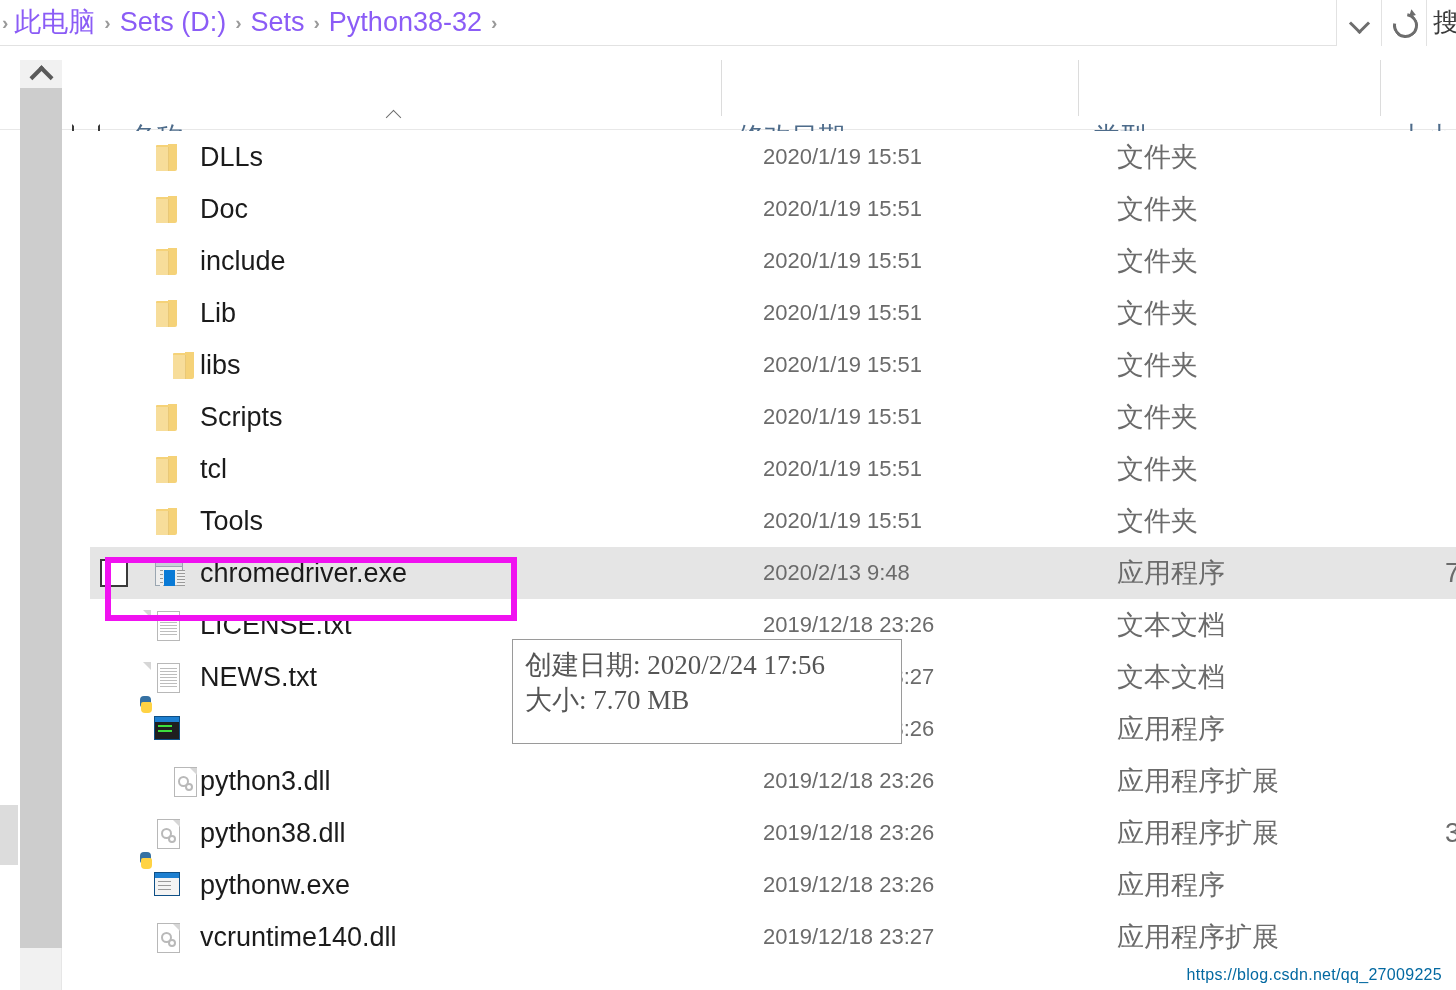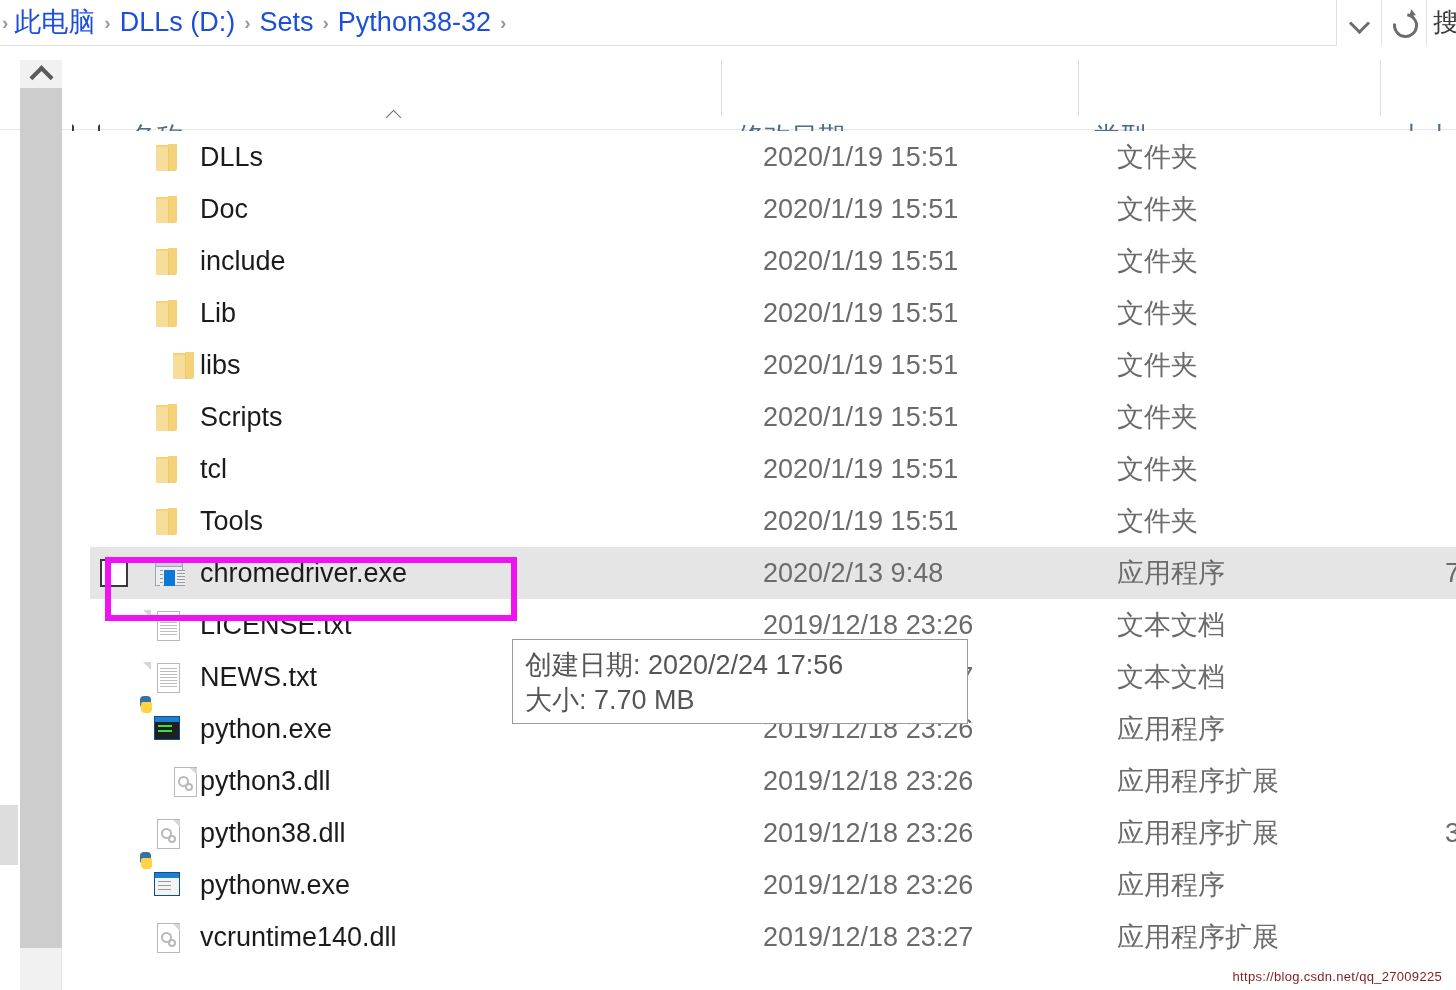--- a/index.html
+++ b/index.html
@@ -41,21 +41,21 @@
     color: #9a9a9a;
     font-size: 19px;
     padding: 0 9px;
     line-height: 1;
     font-weight: bold;
     user-select: none;
   }
   .crumb-chev.lead { padding-left: 2px; padding-right: 6px; }
   .crumb {
     font-size: 27px;
-    color: #1d4ed8;
+    color: #8b5cf6;
     letter-spacing: 0px;
     line-height: 1;
   }
   .crumb.zh { font-size: 27px; }
 
   .addr-right {
     display: flex;
     align-items: stretch;
     height: 46px;
   }
@@ -239,21 +239,21 @@
     line-height: 52px;
     font-size: 27px;
     color: #1b1b1b;
     white-space: nowrap;
   }
   .row-date {
     position: absolute;
     left: 673px; top: 0;
     height: 52px;
     line-height: 52px;
-    font-size: 27px;
+    font-size: 22px;
     color: #6b6b6b;
     white-space: nowrap;
   }
   .row-type {
     position: absolute;
     left: 1027px; top: 0;
     height: 52px;
     line-height: 52px;
     font-size: 27px;
     color: #6b6b6b;
@@ -483,55 +483,56 @@
     border: 6px solid #f012f0;
     background: transparent;
     pointer-events: none;
     z-index: 30;
   }
 
   
   .tooltip {
     position: absolute;
     left: 512px; top: 639px;
-    width: 456px;
-    padding: 8px 12px 6px 12px;
+    width: 390px;
+    padding: 8px 12px 26px 12px;
     background: #ffffff;
     border: 1px solid #9a9a9a;
     z-index: 40;
+    font-family: Liberation Serif, serif;
   }
   .tooltip div {
     font-size: 27px;
     color: #555555;
     line-height: 1.28;
     white-space: nowrap;
   }
 
   
   .watermark {
     position: absolute;
     right: 14px; bottom: 6px;
-    font-size: 13px;
-    color: #7f1d1d;
+    font-size: 16px;
+    color: #0369a1;
     letter-spacing: 0.3px;
     z-index: 50;
     white-space: nowrap;
   }
 </style>
 </head>
 <body>
 
 <div id="app">
 
   <div class="addressbar">
     <div class="crumbs">
       <span class="crumb-chev lead">›</span>
       <span class="crumb zh">此电脑</span>
       <span class="crumb-chev">›</span>
-      <span class="crumb">DLLs (D:)</span>
+      <span class="crumb">Sets (D:)</span>
       <span class="crumb-chev">›</span>
       <span class="crumb">Sets</span>
       <span class="crumb-chev">›</span>
       <span class="crumb">Python38-32</span>
       <span class="crumb-chev">›</span>
     </div>
     <div class="addr-right">
       <div class="addr-btn">
         <span class="chev-down"></span>
       </div>
@@ -647,21 +648,20 @@
         <span class="row-name">NEWS.txt</span>
         <span class="row-date">2019/12/18 23:27</span>
         <span class="row-type">文本文档</span>
         <span class="row-size"></span>
       </div>
       <div class="row" style="top: 572px;">
         <span class="row-icon"><span class="ico-pyexe"><span class="console">
               <span class="cbar"></span>
               <span class="prompt"></span>
             </span><span class="pyblue"></span><span class="pyyellow"></span></span></span>
-        <span class="row-name">python.exe</span>
         <span class="row-date">2019/12/18 23:26</span>
         <span class="row-type">应用程序</span>
         <span class="row-size"></span>
       </div>
       <div class="row" style="top: 624px; text-align: center;">
         <span class="row-icon"><span class="ico-dll"><span class="page"></span><span class="fold"></span><span class="gear1"></span><span class="gear2"></span></span></span>
         <span class="row-name">python3.dll</span>
         <span class="row-date">2019/12/18 23:26</span>
         <span class="row-type">应用程序扩展</span>
         <span class="row-size"></span>

